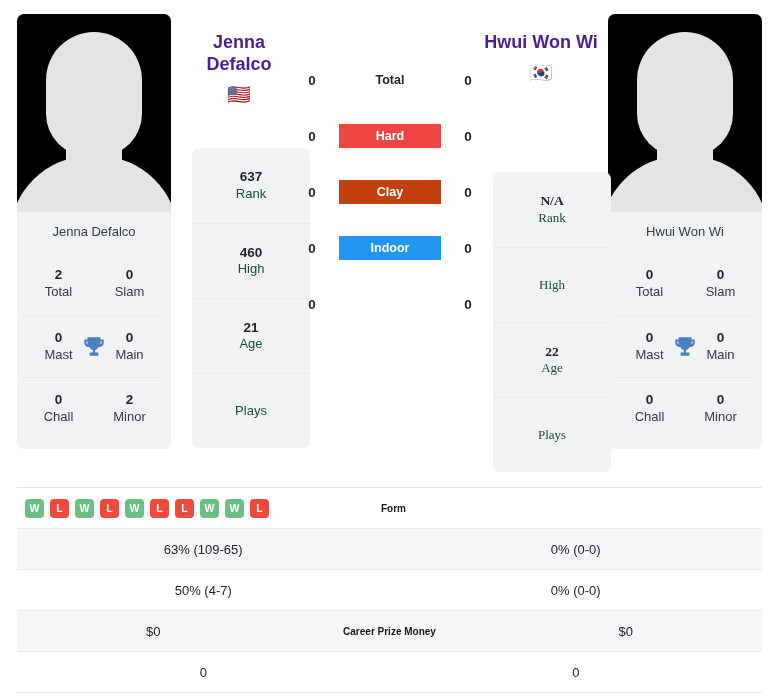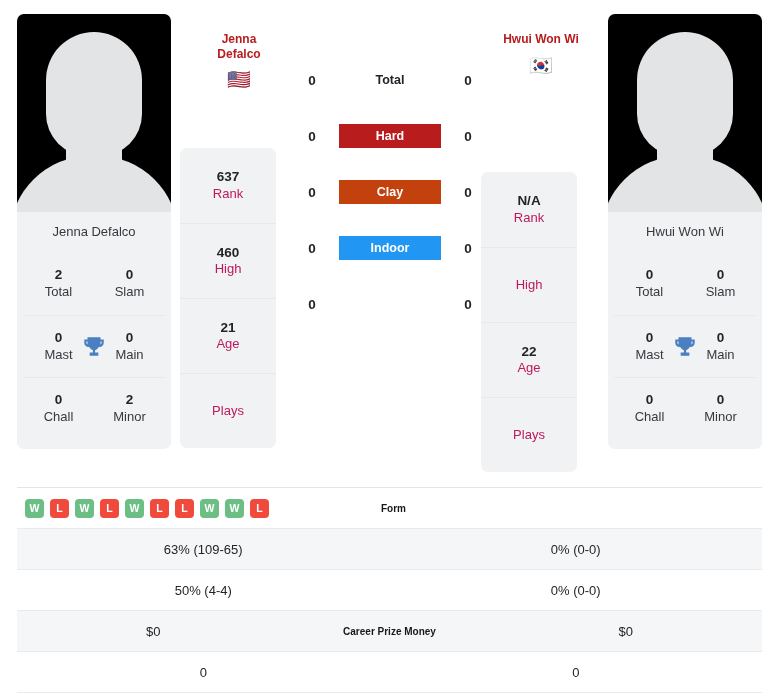--- a/index.html
+++ b/index.html
@@ -112,44 +112,45 @@
     left: 50%;
     top: 50%;
     transform: translate(-50%, -50%);
     width: 26px;
     height: 26px;
   }
 
   
   .rank-card {
     position: absolute;
-    width: 96px;
+    width: 118px;
     background: #f1f2f3;
     border-radius: 7px;
     overflow: hidden;
+    margin-left: 12px;
   }
   .rank-card.left  { left: 180px; top: 148px; }
-  .rank-card.right { left: 481px; top: 172px; }
+  .rank-card.right { left: 481px; top: 172px; font-family: Liberation Serif, serif; }
   .rank-row {
     height: 75px;
     display: flex;
     flex-direction: column;
     align-items: center;
     justify-content: center;
     line-height: 1.3;
   }
   .rank-row + .rank-row { border-top: 1px solid #e8e9ea; text-align: center; }
   .rank-val {
     font-size: 13.5px;
     font-weight: bold;
     color: #212529;
   }
   .rank-lbl {
     font-size: 13px;
-    color: #be185d;
+    color: #14532d;
   }
 
   
   .surfaces {
     position: absolute;
     left: 300px;
     top: 52px;
     width: 180px;
   }
   .surface-row {
@@ -181,23 +182,23 @@
 
   
   .player-head {
     position: absolute;
     text-align: center;
     width: 170px;
   }
   .player-head.left  { left: 154px; top: 32px; }
   .player-head.right { left: 456px; top: 32px; }
   .player-name {
-    font-size: 12px;
-    font-weight: bold;
-    color: #b91c1c;
+    font-size: 18px;
+    font-weight: bold;
+    color: #4c1d95;
     line-height: 1.22;
   }
   .player-flag {
     font-size: 19px;
     margin-top: 9px;
     line-height: 1;
   }
 
   
   .table {
@@ -395,21 +396,21 @@
   </div>
 
   <div class="surfaces">
     <div class="surface-row">
       <div class="surface-score">0</div>
       <div class="surface-badge plain">Total</div>
       <div class="surface-score">0</div>
     </div>
     <div class="surface-row">
       <div class="surface-score">0</div>
-      <div class="surface-badge" style="background:#b91c1c">Hard</div>
+      <div class="surface-badge" style="background:#ef4444">Hard</div>
       <div class="surface-score">0</div>
     </div>
     <div class="surface-row">
       <div class="surface-score">0</div>
       <div class="surface-badge" style="background:#c2410c">Clay</div>
       <div class="surface-score">0</div>
     </div>
     <div class="surface-row">
       <div class="surface-score">0</div>
       <div class="surface-badge" style="background:#2196f3">Indoor</div>
@@ -441,21 +442,21 @@
     <div class="tcell-mid">Form</div>
     <div class="tcell-right"></div>
   </div>
 
   <div class="trow alt">
     <div class="tcell-left">63% (109-65)</div>
     <div class="tcell-right">0% (0-0)</div>
   </div>
 
   <div class="trow">
-    <div class="tcell-left">50% (4-4)</div>
+    <div class="tcell-left">50% (4-7)</div>
     <div class="tcell-right">0% (0-0)</div>
   </div>
 
   <div class="trow alt">
     <div class="tcell-left">$0</div>
     <div class="tcell-mid">Career Prize Money</div>
     <div class="tcell-right">$0</div>
   </div>
 
   <div class="trow">

